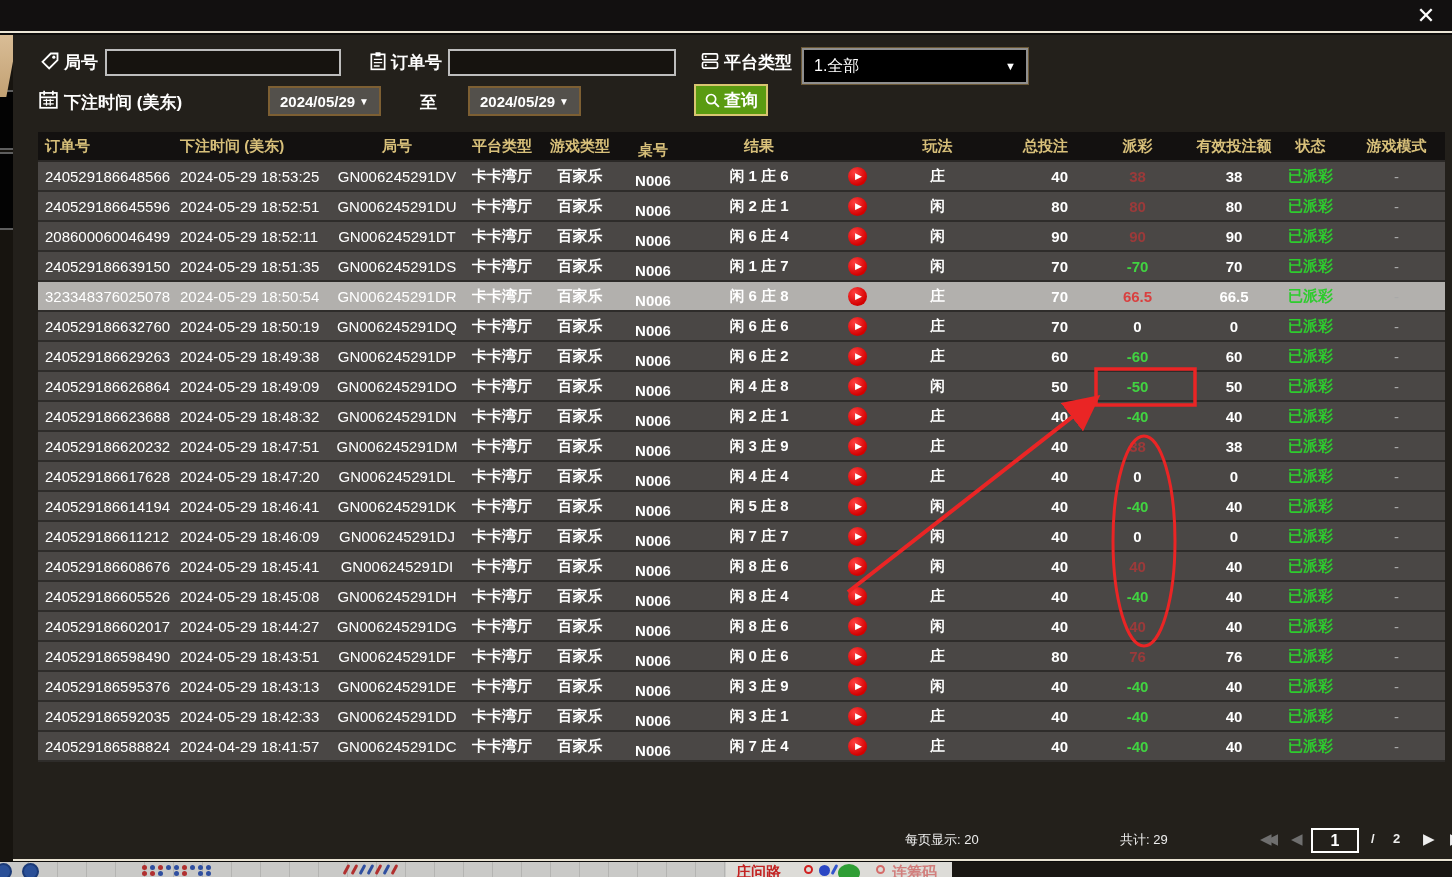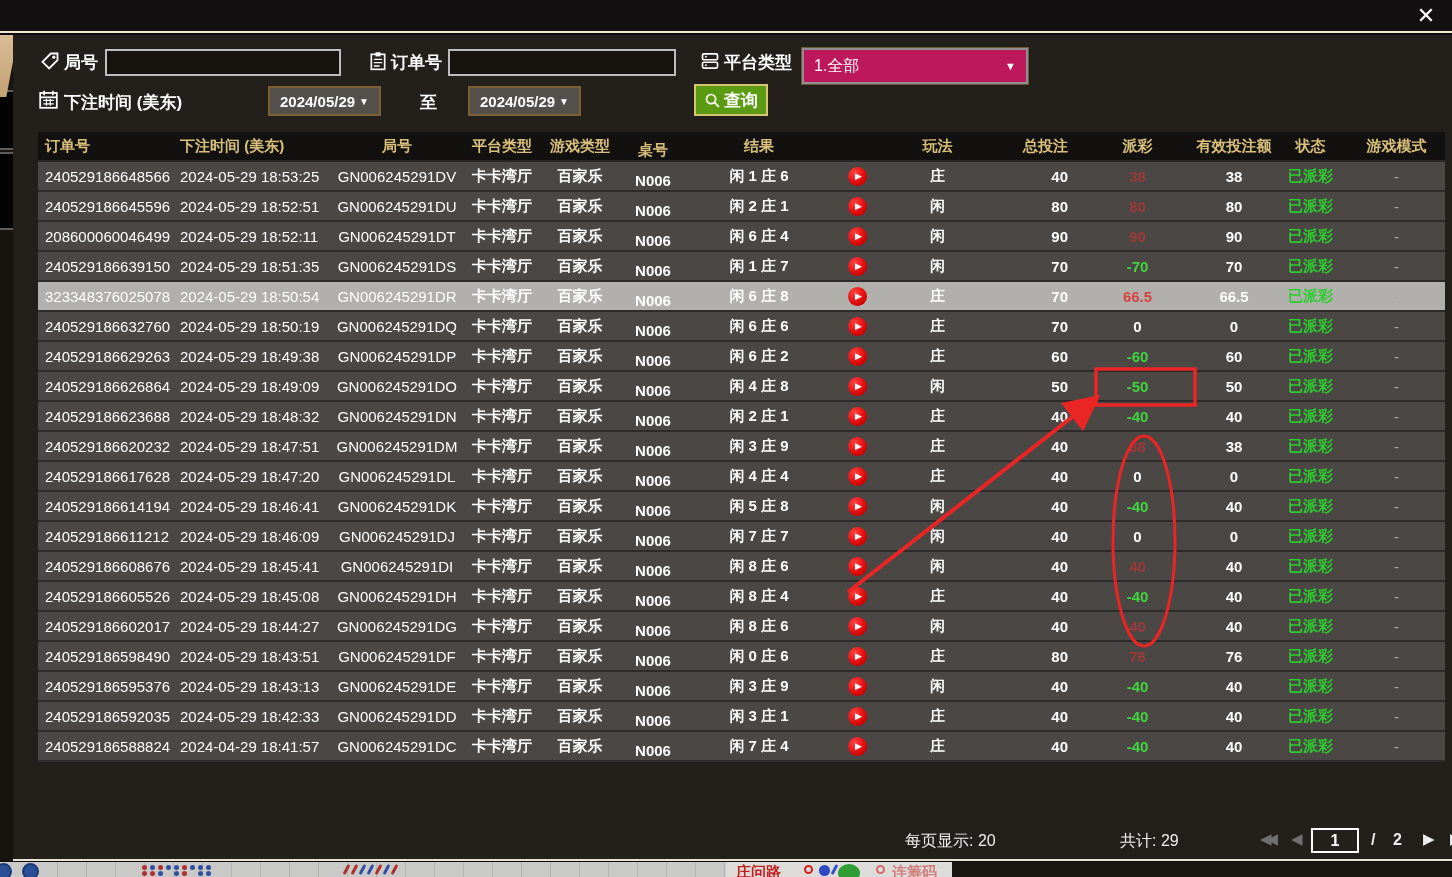--- a/index.html
+++ b/index.html
@@ -42,21 +42,21 @@
   
   .modal { position:absolute; left:13px; top:35px; width:1439px; height:826px;
     background:#23201b; border-bottom:2px solid #e9e3d3; z-index:10; }
 
   
   .f-label { position:absolute; color:#fff; font-size:17px; font-weight:700; white-space:nowrap; }
   .f-icon  { position:absolute; width:20px; height:20px; }
   .f-input { position:absolute; height:27px; background:#16130f; border:2px solid #bdbdbd;
     color:#fff; font-size:15px; padding:0 6px; outline:none; }
   .dropdown { position:absolute; left:789px; top:13px; width:226px; height:29px;
-    background:#be185d; border:2px solid #8f8f8f; outline:1px solid #6b5836;
+    background:#000000; border:2px solid #8f8f8f; outline:1px solid #6b5836;
     color:#fff; font-size:16px; display:flex; align-items:center; padding:16px 10px; cursor:pointer; }
   .dropdown .arrow { margin-left:auto; font-size:11px; color:#fff; }
   .datebtn { position:absolute; width:113px; height:30px; background:#53504b;
     border:2px solid #7d5f33; color:#fff; font-size:15px; font-weight:700;
     display:flex; align-items:center; justify-content:center; gap:4px; cursor:pointer; }
   .datebtn .arrow { font-size:10px; }
   .searchbtn { position:absolute; left:681px; top:49px; width:74px; height:32px;
     background:#5a9b11; border:2px solid #d8c571; color:#fff; font-size:17px; font-weight:700;
     display:flex; align-items:center; justify-content:center; gap:3px; cursor:pointer; }
 
@@ -86,21 +86,21 @@
     color:#fff; font-size:9px; display:flex; align-items:center; justify-content:center;
     padding-left:2px; cursor:pointer; }
   .srow { display:flex; height:30px; background:#3d3a37; border-bottom:2px solid #2b2927; }
   .scell { color:#e8e400; font-size:15px; font-weight:700; display:flex;
     align-items:center; justify-content:center; }
   .sp1{width:847px;} .sl{width:105px;} .sv1{width:90px; justify-content:flex-end; padding-right:12px;}
   .sv2{width:115px;} .sv3{width:78px;} .sp2{width:172px;}
 
   
   .pager { position:absolute; left:25px; top:787px; width:1407px; height:40px; color:#eee; }
-  .pg-item { position:absolute; top:9px; font-size:16px; white-space:nowrap; }
+  .pg-item { position:absolute; top:9px; font-size:13px; white-space:nowrap; }
   .pg-arrow { position:absolute; top:8px; font-size:15px; cursor:pointer; letter-spacing:-5px; }
   .pg-arrow.dim { color:#6f6f6f; }
   .page-box { position:absolute; left:1273px; top:6px; width:48px; height:25px;
     border:2px solid #fff; background:transparent; color:#fff; font-size:16px; font-weight:700;
     text-align:center; }
 
   
   .anno { position:absolute; left:0; top:0; z-index:40; pointer-events:none; }
 
   svg.glyph { display:block; }

